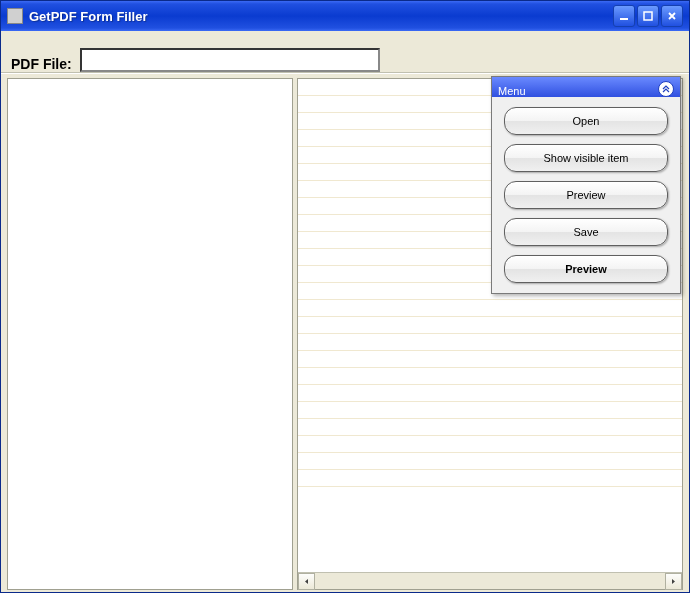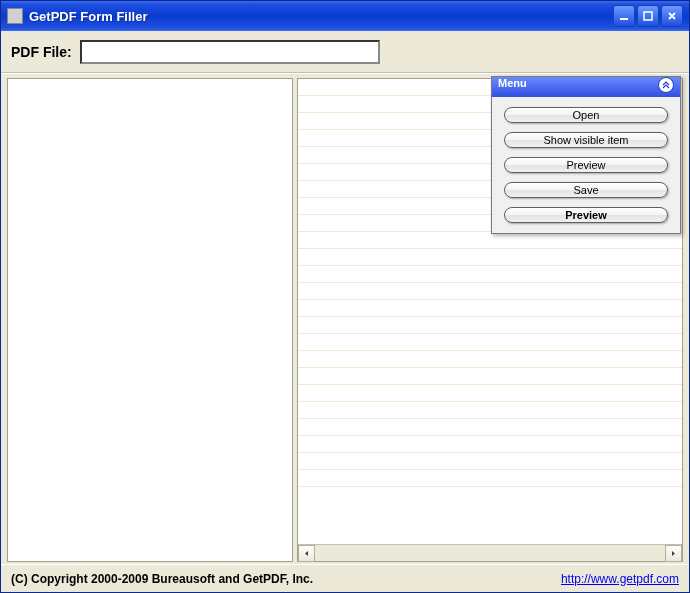--- a/index.html
+++ b/index.html
@@ -49,22 +49,22 @@
   display: flex; align-items: center; justify-content: center;
   font-weight: bold;
   cursor: pointer;
 }
 .win-btn.close { background: linear-gradient(to bottom,#6a9aff,#2050e0); }
 .toolbar-row {
   height: 42px;
   background: #ece9d8;
   border-bottom: 1px solid #c0c0b0;
   display: flex;
-  align-items: center;
-  padding: 16px 10px;
+  align-items: flex-end;
+  padding: 0 10px;
   gap: 8px;
 }
 .toolbar-row .label {
   font-size: 14px;
   font-weight: bold;
   font-family: Arial, sans-serif;
 }
 .pdf-input {
   flex: 0 0 300px;
   height: 24px;
@@ -135,44 +135,43 @@
   background: #f0f0f0;
   border: 1px solid #7a7a7a;
   box-shadow: 2px 2px 4px rgba(0,0,0,.3);
   z-index: 10;
 }
 .menu-header {
   height: 20px;
   background: linear-gradient(to bottom,#6a8aff,#3050e0);
   color: #fff;
   display: flex;
-  align-items: flex-start;
+  align-items: flex-end;
   padding: 0 6px;
   font-size: 11px;
-  font-weight: bold;
 }
 .menu-header .spacer { flex: 1; }
 .collapse-btn {
   width: 16px; height: 16px;
   background: #fff;
   border-radius: 50%;
   border: 1px solid #2040c0;
   color: #2040c0;
   display: flex; align-items: center; justify-content: center;
   font-size: 9px;
   cursor: pointer;
 }
 .menu-body {
   padding: 10px 12px;
   display: flex;
   flex-direction: column;
   gap: 9px;
 }
 .menu-btn {
-  height: 16px;
+  height: 28px;
   border-radius: 12px;
   background: linear-gradient(to bottom,#ffffff 0%,#f4f4f4 48%,#e4e4e4 52%,#f0f0f0 100%);
   border: 1px solid #606060;
   box-shadow: 0 1px 0 #fff inset, 1px 1px 2px rgba(0,0,0,.3);
   font-size: 11px;
   cursor: pointer;
   display: flex;
   align-items: center;
   justify-content: center;
 }
@@ -290,18 +289,14 @@
         <button class="menu-btn">Open</button>
         <button class="menu-btn">Show visible item</button>
         <button class="menu-btn">Preview</button>
         <button class="menu-btn">Save</button>
         <button class="menu-btn bold">Preview</button>
       </div>
     </div>
 
   </div>
 
-  <div class="statusbar">
-    <span class="copy">(C) Copyright 2000-2009 Bureausoft and GetPDF, Inc.</span>
-    <a class="link">http://www.getpdf.com</a>
-  </div>
 
 </div>
 
 </body></html>

